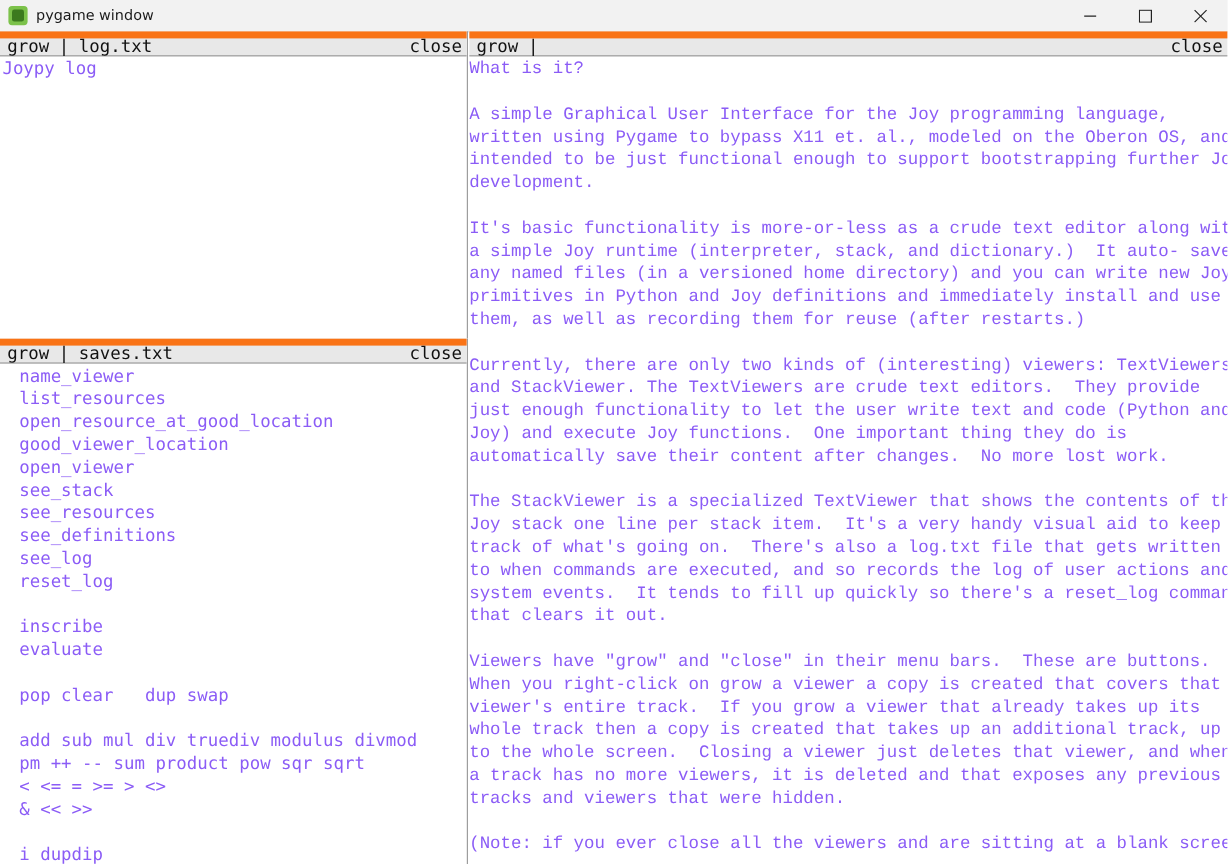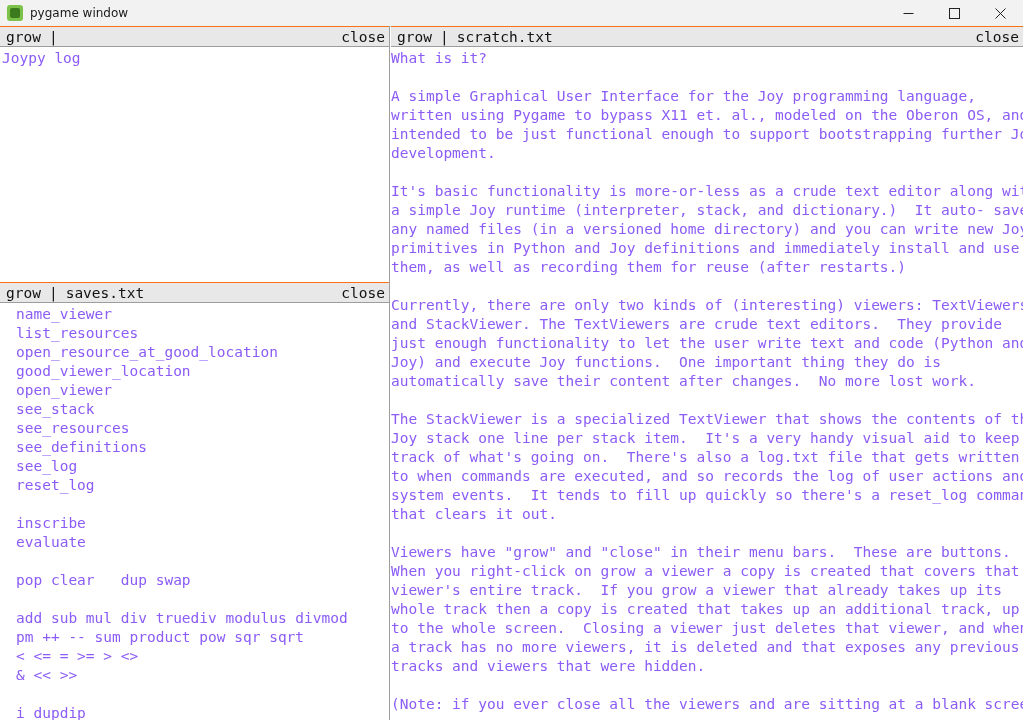--- a/index.html
+++ b/index.html
@@ -75,21 +75,21 @@
   
   .viewer {
     position: absolute;
     background: #ffffff;
     overflow: hidden;
     box-sizing: border-box;
   }
   .menubar {
     height: 21px;
     background: #e8e8e8;
-    border-top: 1px solid #f97316;
+    border-top: 6px solid #f97316;
     border-bottom: 1px solid #9d9d9d;
     display: flex;
     align-items: center;
     font-size: 14.5px;
     color: #111111;
     box-sizing: border-box;
     padding: 0 2px 0 6px;
     white-space: nowrap;
   }
   .menubar .grow { margin-right: 8px; }
@@ -120,21 +120,21 @@
     width: 390px;
     height: 438px;
     border-right: 1px solid #9d9d9d;
   }
   #viewer-scratch {
     left: 391px; top: 26px;
     width: 632px;
     height: 694px;
   }
   #viewer-menu .content { padding-left: 16px; }
-  #viewer-scratch .content { padding-left: 0px; }
+  #viewer-scratch .content { padding-left: 0px; font-family: Liberation Mono, monospace; }
   #viewer-scratch .content .line { padding-left: 0; }
 </style>
 </head>
 <body>
 
 <div id="app">
 
   <div id="titlebar">
     <div class="tb-icon"></div>
     <div class="tb-title">pygame window</div>
@@ -155,38 +155,38 @@
             <line x1="10.5" y1="0.5" x2="0.5" y2="10.5" stroke="#222" stroke-width="1"></line>
           </svg>
       </div>
     </div>
   </div>
 
   <div class="viewer" id="viewer-log">
     <div class="menubar">
       <span class="grow">grow</span>
       <span class="sep">|</span>
+      <span class="fname">log.txt</span>
       <span class="close">close</span>
     </div>
     <div class="content" id="log-content"><div class="line">Joypy log</div></div>
   </div>
 
   <div class="viewer" id="viewer-menu">
     <div class="menubar">
       <span class="grow">grow</span>
       <span class="sep">|</span>
       <span class="fname">saves.txt</span>
       <span class="close">close</span>
     </div>
     <div class="content" id="menu-content"><div class="line">name_viewer</div><div class="line">list_resources</div><div class="line">open_resource_at_good_location</div><div class="line">good_viewer_location</div><div class="line">open_viewer</div><div class="line">see_stack</div><div class="line">see_resources</div><div class="line">see_definitions</div><div class="line">see_log</div><div class="line">reset_log</div><div class="line blank"></div><div class="line">inscribe</div><div class="line">evaluate</div><div class="line blank"></div><div class="line">pop clear   dup swap</div><div class="line blank"></div><div class="line">add sub mul div truediv modulus divmod</div><div class="line">pm ++ -- sum product pow sqr sqrt</div><div class="line">&lt; &lt;= = &gt;= &gt; &lt;&gt;</div><div class="line">&amp; &lt;&lt; &gt;&gt;</div><div class="line blank"></div><div class="line">i dupdip</div></div>
   </div>
 
   <div class="viewer" id="viewer-scratch">
     <div class="menubar">
       <span class="grow">grow</span>
       <span class="sep">|</span>
-      <span class="fname">scratch.txt</span>
       <span class="close">close</span>
     </div>
     <div class="content" id="scratch-content"><div class="line">What is it?</div><div class="line blank"></div><div class="line">A simple Graphical User Interface for the Joy programming language,</div><div class="line">written using Pygame to bypass X11 et. al., modeled on the Oberon OS, and</div><div class="line">intended to be just functional enough to support bootstrapping further Joy</div><div class="line">development.</div><div class="line blank"></div><div class="line">It's basic functionality is more-or-less as a crude text editor along with</div><div class="line">a simple Joy runtime (interpreter, stack, and dictionary.)  It auto- saves</div><div class="line">any named files (in a versioned home directory) and you can write new Joy</div><div class="line">primitives in Python and Joy definitions and immediately install and use</div><div class="line">them, as well as recording them for reuse (after restarts.)</div><div class="line blank"></div><div class="line">Currently, there are only two kinds of (interesting) viewers: TextViewers</div><div class="line">and StackViewer. The TextViewers are crude text editors.  They provide</div><div class="line">just enough functionality to let the user write text and code (Python and</div><div class="line">Joy) and execute Joy functions.  One important thing they do is</div><div class="line">automatically save their content after changes.  No more lost work.</div><div class="line blank"></div><div class="line">The StackViewer is a specialized TextViewer that shows the contents of the</div><div class="line">Joy stack one line per stack item.  It's a very handy visual aid to keep</div><div class="line">track of what's going on.  There's also a log.txt file that gets written</div><div class="line">to when commands are executed, and so records the log of user actions and</div><div class="line">system events.  It tends to fill up quickly so there's a reset_log command</div><div class="line">that clears it out.</div><div class="line blank"></div><div class="line">Viewers have "grow" and "close" in their menu bars.  These are buttons.</div><div class="line">When you right-click on grow a viewer a copy is created that covers that</div><div class="line">viewer's entire track.  If you grow a viewer that already takes up its</div><div class="line">whole track then a copy is created that takes up an additional track, up</div><div class="line">to the whole screen.  Closing a viewer just deletes that viewer, and when</div><div class="line">a track has no more viewers, it is deleted and that exposes any previous</div><div class="line">tracks and viewers that were hidden.</div><div class="line blank"></div><div class="line">(Note: if you ever close all the viewers and are sitting at a blank screen</div></div>
   </div>
 
 </div>
 
 </body></html>

